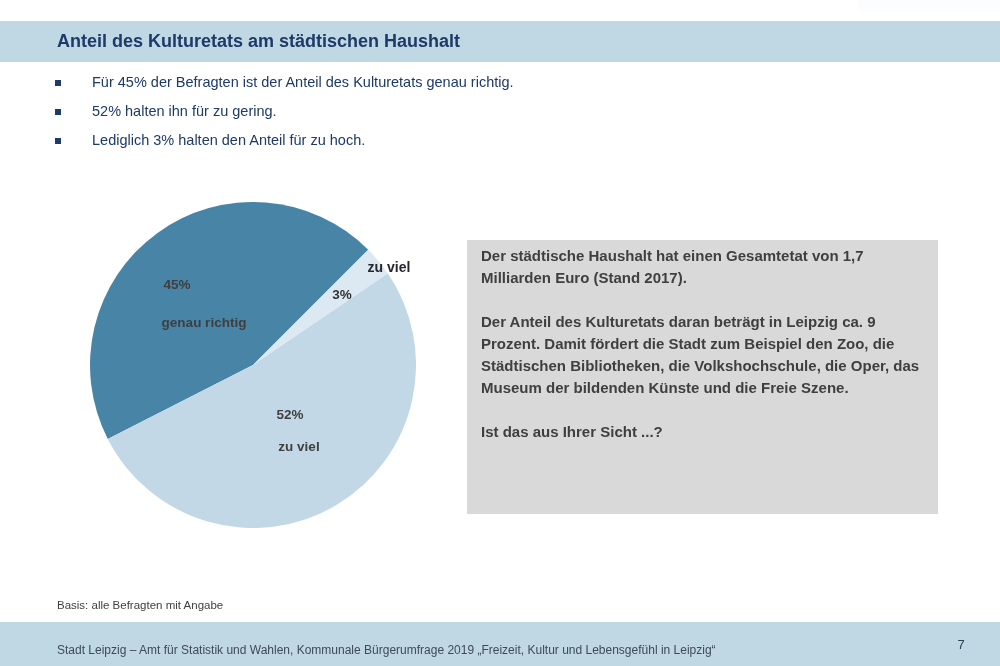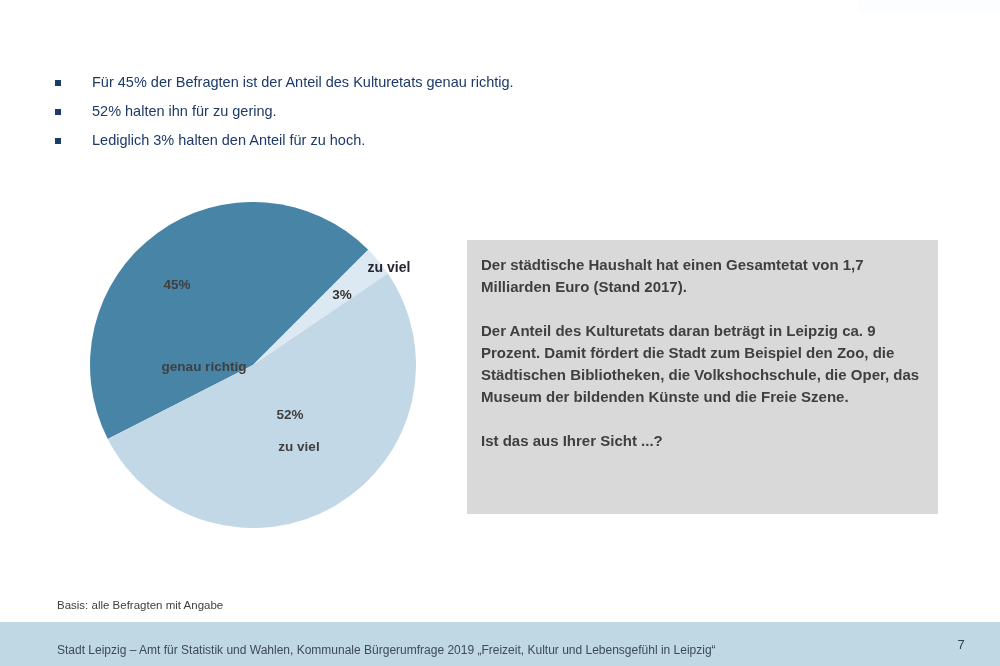--- a/index.html
+++ b/index.html
@@ -25,21 +25,21 @@
   .bullet-text { margin-left:31px; font-size:14.5px; font-weight:normal; color:#1d3a68; white-space:nowrap; }
 
   .pie-svg { position:absolute; left:90px; top:202px; width:326px; height:326px; }
   .pie-label {
     position:absolute; transform:translate(-50%,-50%);
     font-size:13.5px; font-weight:bold; color:#3f3f3f; white-space:nowrap;
   }
 
   .info-box {
     position:absolute; left:467px; top:240px; width:471px; height:274px;
-    background:#d9d9d9; box-sizing:border-box; padding:14px 14px;
+    background:#d9d9d9; box-sizing:border-box; padding:5px 14px;
   }
   .info-box p {
     margin:0 0 22px 0; font-size:15px; font-weight:bold; color:#3f3f3f; line-height:22px;
   }
   .info-box p:last-child { margin-bottom:8px; }
 
   .basis-note {
     position:absolute; left:57px; top:599px; font-size:11.5px; color:#404040;
   }
 
@@ -54,20 +54,23 @@
     font-size:13px; color:#2e4257;
   }
 </style>
 </head>
 <body>
 
 <div class="slide">
 
   <div class="faded-logo"></div>
 
+  <div class="header-bar">
+    <div class="page-title">Anteil des Kulturetats am städtischen Haushalt</div>
+  </div>
 
   <div class="bullet-item b0">
     <span class="bullet-square"></span>
     <span class="bullet-text">Für 45% der Befragten ist der Anteil des Kulturetats genau richtig.</span>
   </div>
   <div class="bullet-item b1">
     <span class="bullet-square"></span>
     <span class="bullet-text">52% halten ihn für zu gering.</span>
   </div>
   <div class="bullet-item b2">
@@ -75,21 +78,21 @@
     <span class="bullet-text">Lediglich 3% halten den Anteil für zu hoch.</span>
   </div>
 
   <svg id="pie-svg" class="pie-svg" viewBox="0 0 326 326">
       <path d="M 163 163 L 17.77 237.00 A 163 163 0 0 1 278.26 47.74 Z" fill="#4884a6"></path>
       <path d="M 163 163 L 278.26 47.74 A 163 163 0 0 1 297.81 71.38 Z" fill="#dde9f2"></path>
       <path d="M 163 163 L 297.81 71.38 A 163 163 0 1 1 17.77 237.00 Z" fill="#c2d8e7"></path>
     </svg>
 
   <div class="pie-label" style="left: 177px; top: 284px; color: rgb(63, 63, 63);">45%</div>
-  <div class="pie-label" style="left: 204px; top: 322px; color: rgb(63, 63, 63); margin-top: 44px;">genau richtig</div>
+  <div class="pie-label" style="left: 204px; top: 322px; color: rgb(63, 63, 63);">genau richtig</div>
   <div class="pie-label" style="left: 342px; top: 294px; color: rgb(51, 51, 51);">3%</div>
   <div class="pie-label" style="left: 389px; top: 267px; color: rgb(38, 38, 46); font-size: 14px;">zu viel</div>
   <div class="pie-label" style="left: 290px; top: 414px; color: rgb(63, 63, 63);">52%</div>
   <div class="pie-label" style="left: 299px; top: 446px; color: rgb(63, 63, 63);">zu viel</div>
 
   <div class="info-box">
     <p>Der städtische Haushalt hat einen Gesamtetat von 1,7 Milliarden Euro (Stand 2017).</p>
     <p>Der Anteil des Kulturetats daran beträgt in Leipzig ca. 9 Prozent. Damit fördert die Stadt zum Beispiel den Zoo, die Städtischen Bibliotheken, die Volkshochschule, die Oper, das Museum der bildenden Künste und die Freie Szene.</p>
     <p>Ist das aus Ihrer Sicht ...?</p>
   </div>

